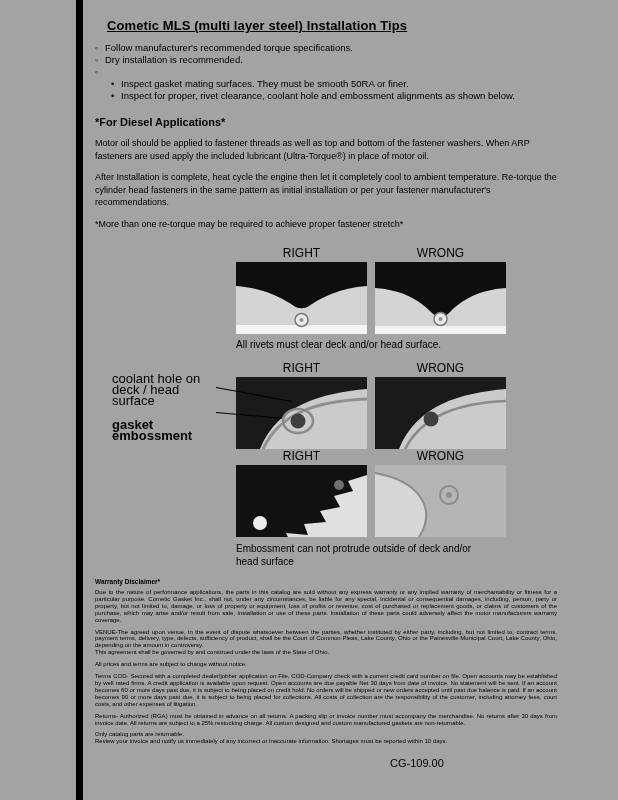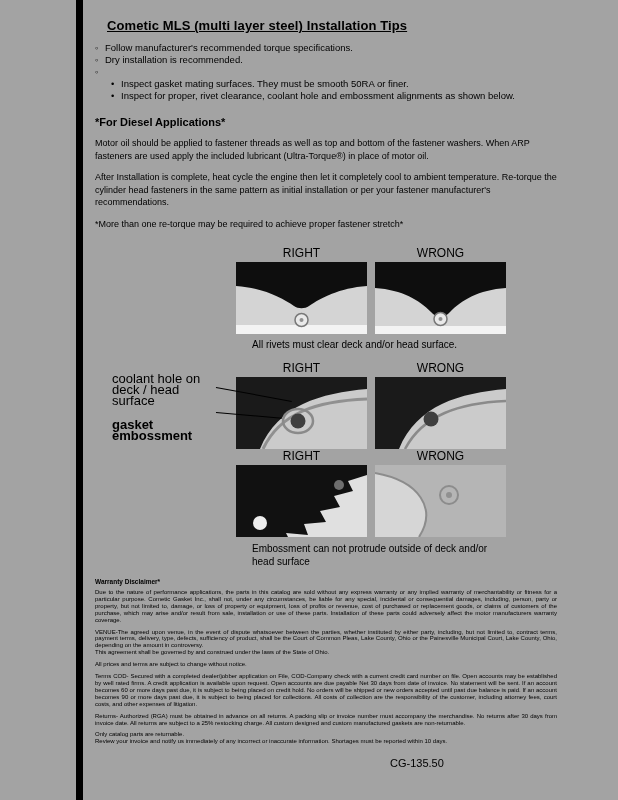--- a/index.html
+++ b/index.html
@@ -21,21 +21,21 @@
   .diesel-heading { font-size:11px; font-weight:bold; margin:14px 0 9px 0; }
   .body { font-size:9px; line-height:12.5px; margin-bottom:9px; width:462px; }
   .note { margin-top:9px; margin-bottom:0; }
 
   .figures { margin-left:141px; margin-top:16px; width:272px; }
   .fig-group { position:relative; }
   .fig-labels { display:flex; gap:8px; margin-bottom:2px; }
   .fig-labels span { width:131px; text-align:center; font-size:12px; }
   .fig-imgs { display:flex; gap:8px; }
   .fig-imgs svg { display:block; }
-  .fig-caption { font-size:10px; margin:5px 0 11px 16px; }
+  .fig-caption { font-size:10px; margin:5px 0 11px 0; }
   .fig-caption.wide { width:250px; line-height:13px; margin-bottom:9px; }
 
   .annotation { position:absolute; font-size:13px; line-height:11px; }
   .ann-coolant { left:-124px; top:12px; width:102px; }
   .ann-emboss  { left:-124px; top:58px; width:102px;font-weight:bold; }
   .ann-line { position:absolute; height:1px; background:#000; transform-origin:0 50%; }
   .line-coolant { left:-20px; top:26px; width:77px; transform:rotate(10.4deg); }
   .line-emboss  { left:-20px; top:51px; width:66px; transform:rotate(5deg); }
 
   .warranty { margin-top:10px; width:462px; }
@@ -165,14 +165,14 @@
 This agreement shall be governed by and construed under the laws of the State of Ohio.</p>
       <p>All prices and terms are subject to change without notice.</p>
       <p>Terms COD- Secured with a completed dealer/jobber application on File, COD-Company check with a current credit card number on file.  Open accounts may be established by well rated firms.  A credit application is available upon request.  Open accounts are due payable Net 30 days from date of invoice.  No statement will be sent.  If an account becomes 60 or more days past due, it is subject to being placed on credit hold.  No orders will be shipped or new orders accepted until past due balance is paid.  If an account becomes 90 or more days past due, it is subject to being placed for collections.  All costs of collection are the responsibility of the customer, including attorney fees, court costs, and other expenses of litigation.</p>
       <p>Returns- Authorized (RGA) must be obtained in advance on all returns.  A packing slip or invoice number must accompany the merchandise.  No returns after 30 days from invoice date.  All returns are subject to a 25% restocking charge.  All custom designed and custom manufactured gaskets are non-returnable.</p>
       <p>Only catalog parts are returnable.
 Review your invoice and notify us immediately of any incorrect or inaccurate information.  Shortages must be reported within 10 days.</p>
     </div>
 
   </div>
 
-  <div class="footer-code">CG-135.50</div>
+  <div class="footer-code">CG-109.00</div>
 </div>
 
 </body></html>

